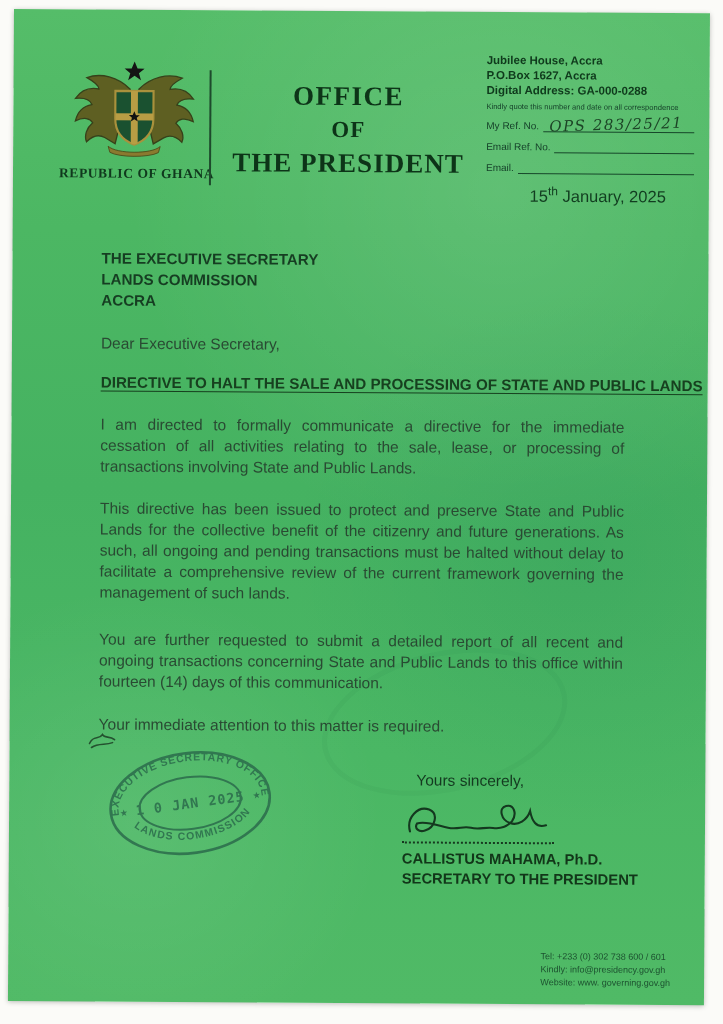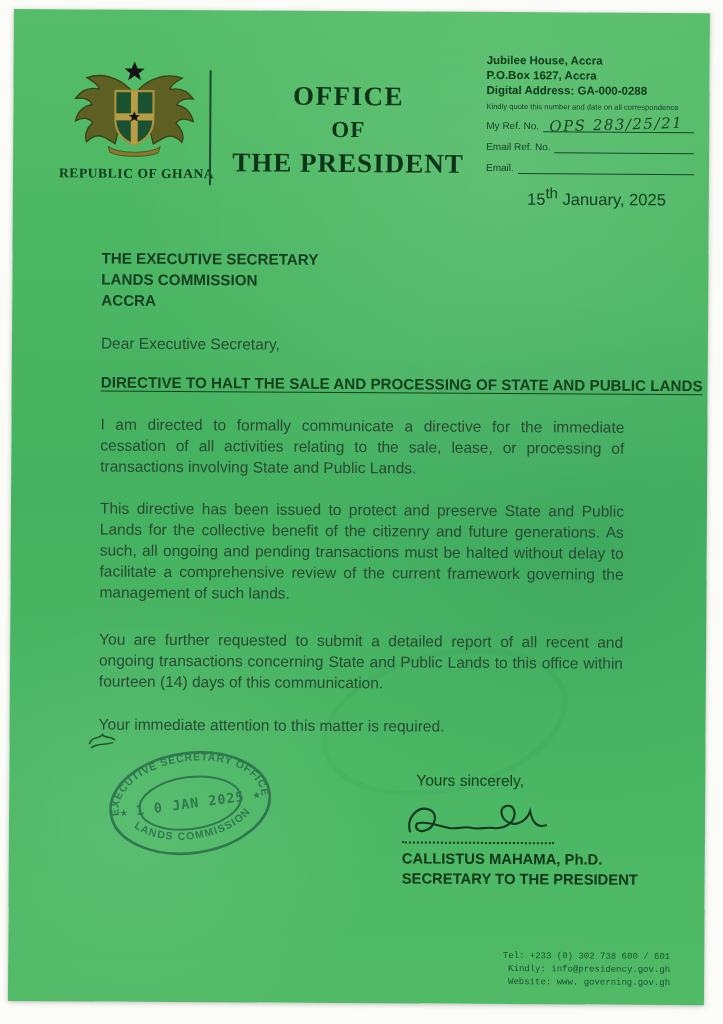--- a/index.html
+++ b/index.html
@@ -35,21 +35,21 @@
   .addr-block { position:absolute; left:473px; top:41px; width:208px; color:#0f3a1c; }
   .addr-line { font-weight:bold; font-size:11.5px; line-height:15px; white-space:nowrap; }
   .quote-note { font-size:7.6px; margin-top:4px; color:#16422a; white-space:nowrap; }
   .ref-row { display:flex; align-items:flex-end; margin-top:6px; }
   .ref-label { font-size:10px; color:#16422a; white-space:nowrap; padding-bottom:1px; }
   .ref-line { flex:1; border-bottom:1.6px solid #17472a; height:15px; position:relative; margin-left:4px; }
   .handwriting { position:absolute; left:6px; bottom:-2px;
                  font-family:"DejaVu Serif", serif; font-style:italic; font-size:15px;
                  letter-spacing:1.5px; color:#1c4426; transform:rotate(-2deg); white-space:nowrap; }
   .date-line { margin-top:10px; text-align:right; font-size:16.5px; color:#123d20; padding-right:28px; white-space:nowrap; }
-  .date-line sup { font-size:15px; }
+  .date-line sup { font-size:12px; }
 
   
   .content-col { position:absolute; left:89px; top:238px; width:524px; color:#2a4a33; }
   .recipient { font-weight:bold; font-size:15.2px; line-height:21px; color:#163d22; }
   .salutation { margin-top:22px; font-size:15.5px; line-height:21px; }
   .subject { margin-top:18px; font-weight:bold; font-size:15.2px; line-height:21px;
              color:#17401f; text-decoration:underline; text-underline-offset:3px; white-space:nowrap; }
   .para { margin-top:21px; font-size:15.5px; line-height:21px; text-align:justify; }
   .para.p3 { margin-top:26px; }
   .para.p4 { margin-top:22px; text-align:left; }
@@ -62,22 +62,22 @@
   .scribble { position:absolute; left:76px; top:720px; }
   .stamp { position:absolute; left:96px; top:738px; transform:rotate(-8deg); opacity:0.88; }
 
   .closing { position:absolute; left:393px; top:760px; width:240px; color:#143a20; }
   .valediction { font-size:15.5px; padding-left:14px; }
   .sig-wrap { margin-top:8px; width:160px; }
   .sig-rule { width:152px; border-bottom:2px dotted #16381f; margin-top:-6px; }
   .sig-name { margin-top:7px; font-weight:bold; font-size:14.8px; white-space:nowrap; color:#123619; }
   .sig-title { margin-top:4px; font-weight:bold; font-size:14.8px; white-space:nowrap; color:#123619; }
 
-  .footer { position:absolute; right:34px; top:938px; text-align:right; font-size:9px;
-            line-height:13px; color:#1d5230;font-family:Liberation Mono, monospace; }
+  .footer { position:absolute; right:34px; top:938px; text-align:left; font-size:9px;
+            line-height:13px; color:#1d5230; }
 </style>
 </head>
 <body>
 
 <div class="paper">
 
   <div class="crest-box">
     <svg width="132" height="104" viewBox="0 0 150 120">
       <defs>
         <clipPath id="shieldClip">

